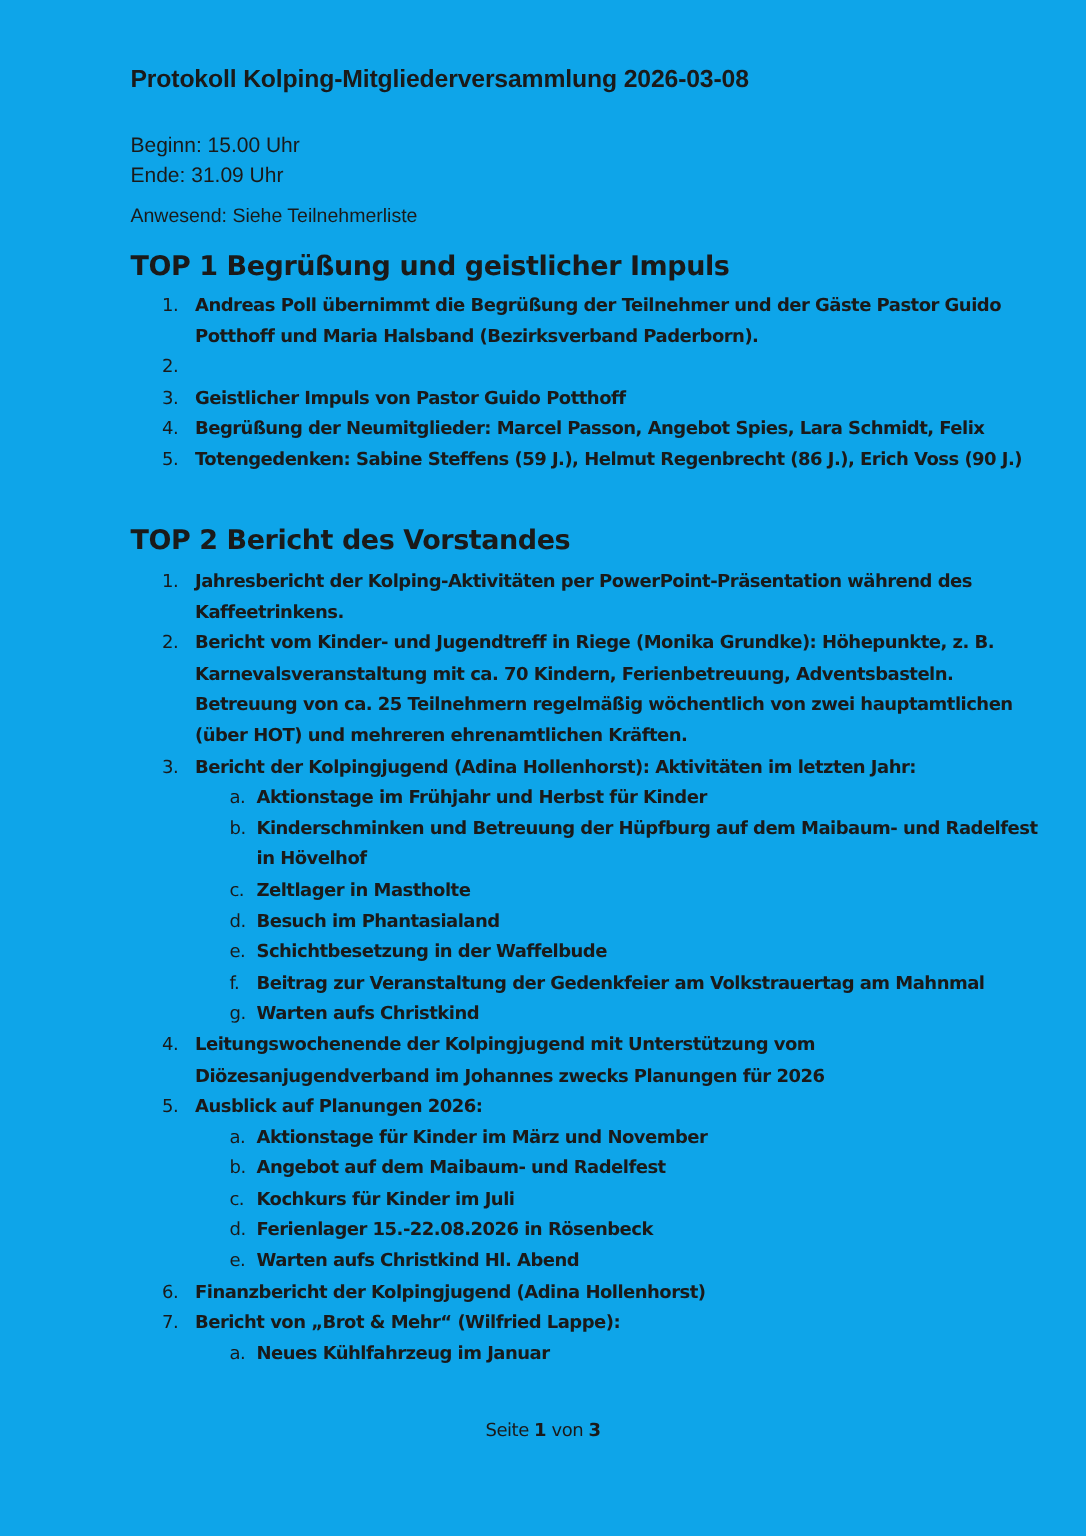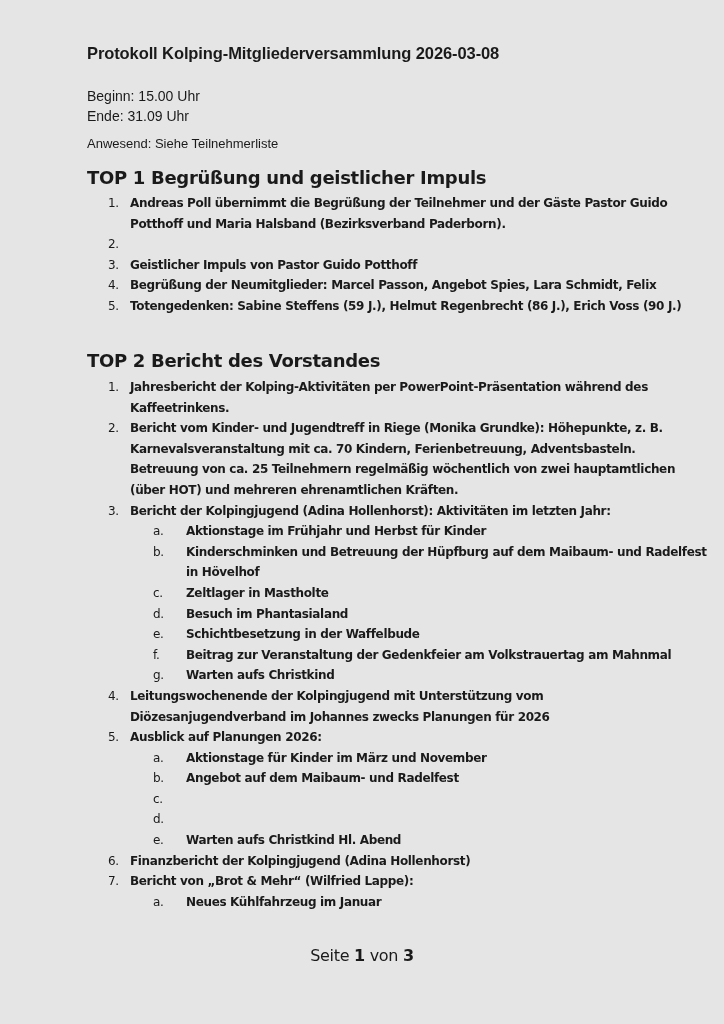--- a/index.html
+++ b/index.html
@@ -1,29 +1,29 @@
 <!DOCTYPE html>
 <html><head>
   <meta charset="utf-8">
   <style>
     html, body { margin: 0; padding: 0; background: #ffffff; }
     body { width: 724px; height: 1024px; position: relative; overflow: hidden; color: #1a1a1a; }
-    .page { position: absolute; left: 0; top: 0; width: 724px; height: 1024px; background: #e5e5e5; }
+    .page { position: absolute; left: 0; top: 0; width: 724px; height: 1024px; background: #0ea5e9; }
     .title { position: absolute; left: 87px; top: 44px; font-family: "Liberation Sans", sans-serif; font-weight: bold; font-size: 16.5px; letter-spacing: -0.1px; white-space: nowrap; }
     .times { position: absolute; left: 87px; top: 86px; font-family: "Liberation Sans", sans-serif; font-size: 14px; line-height: 20px; }
     .times div { white-space: nowrap; }
     .present { position: absolute; left: 87px; top: 136px; font-family: "Liberation Sans", sans-serif; font-size: 13px; white-space: nowrap; }
     .sec-head { position: absolute; left: 87px; font-family: "DejaVu Sans", sans-serif; font-weight: bold; font-size: 18px; letter-spacing: -0.3px; white-space: nowrap; }
     .list { position: absolute; left: 0; width: 724px; font-family: "DejaVu Sans", sans-serif; font-size: 12px; letter-spacing: -0.35px; }
     .li { position: relative; height: 20.6px; line-height: 20.6px; white-space: nowrap; }
     .li .num { position: absolute; left: 108px; width: 20px; }
     .li .txt { position: absolute; left: 130px; font-weight: bold; }
     .li.sub .num { left: 153px; }
-    .li.sub .txt { left: 186px; text-align: center; }
-    .footer { position: absolute; left: 0; width: 724px; top: 946px; text-align: center; font-family: "DejaVu Sans", sans-serif; font-size: 16px; letter-spacing: -0.3px; }
+    .li.sub .txt { left: 171px; text-align: center; }
+    .footer { position: absolute; left: 0; width: 724px; top: 946px; text-align: center; font-family: "DejaVu Sans", sans-serif; font-size: 12px; letter-spacing: -0.3px; }
     .footer b { font-weight: bold; }
   </style>
 </head>
 <body>
 
 <div class="page">
   <div class="title">Protokoll Kolping-Mitgliederversammlung 2026-03-08</div>
 
   <div class="times">
     <div>Beginn: 15.00 Uhr</div>
@@ -136,23 +136,25 @@
       <div class="li sub">
         <span class="num">a.</span>
         <span class="txt">Aktionstage für Kinder im März und November</span>
       </div>
       <div class="li sub">
         <span class="num">b.</span>
         <span class="txt">Angebot auf dem Maibaum- und Radelfest</span>
       </div>
       <div class="li sub">
         <span class="num">c.</span>
+        <span class="txt">Kochkurs für Kinder im Juli</span>
       </div>
       <div class="li sub">
         <span class="num">d.</span>
+        <span class="txt">Ferienlager 15.-22.08.2026 in Rösenbeck</span>
       </div>
       <div class="li sub">
         <span class="num">e.</span>
         <span class="txt">Warten aufs Christkind Hl. Abend</span>
       </div>
       <div class="li">
         <span class="num">6.</span>
         <span class="txt">Finanzbericht der Kolpingjugend (Adina Hollenhorst)</span>
       </div>
       <div class="li">

